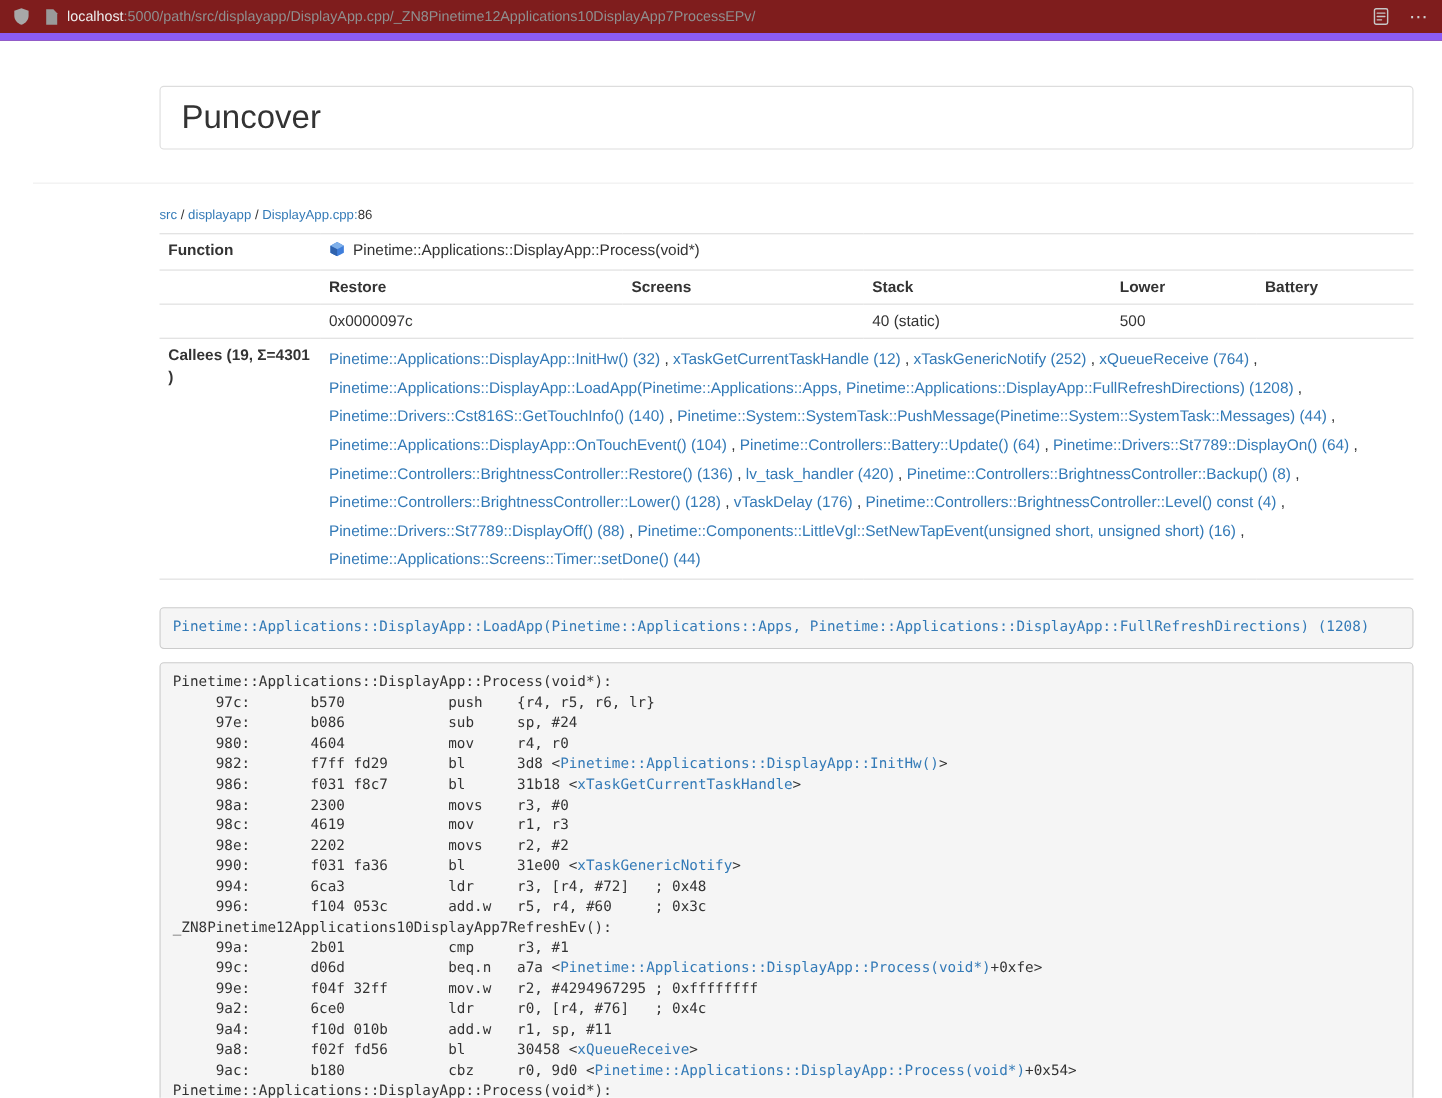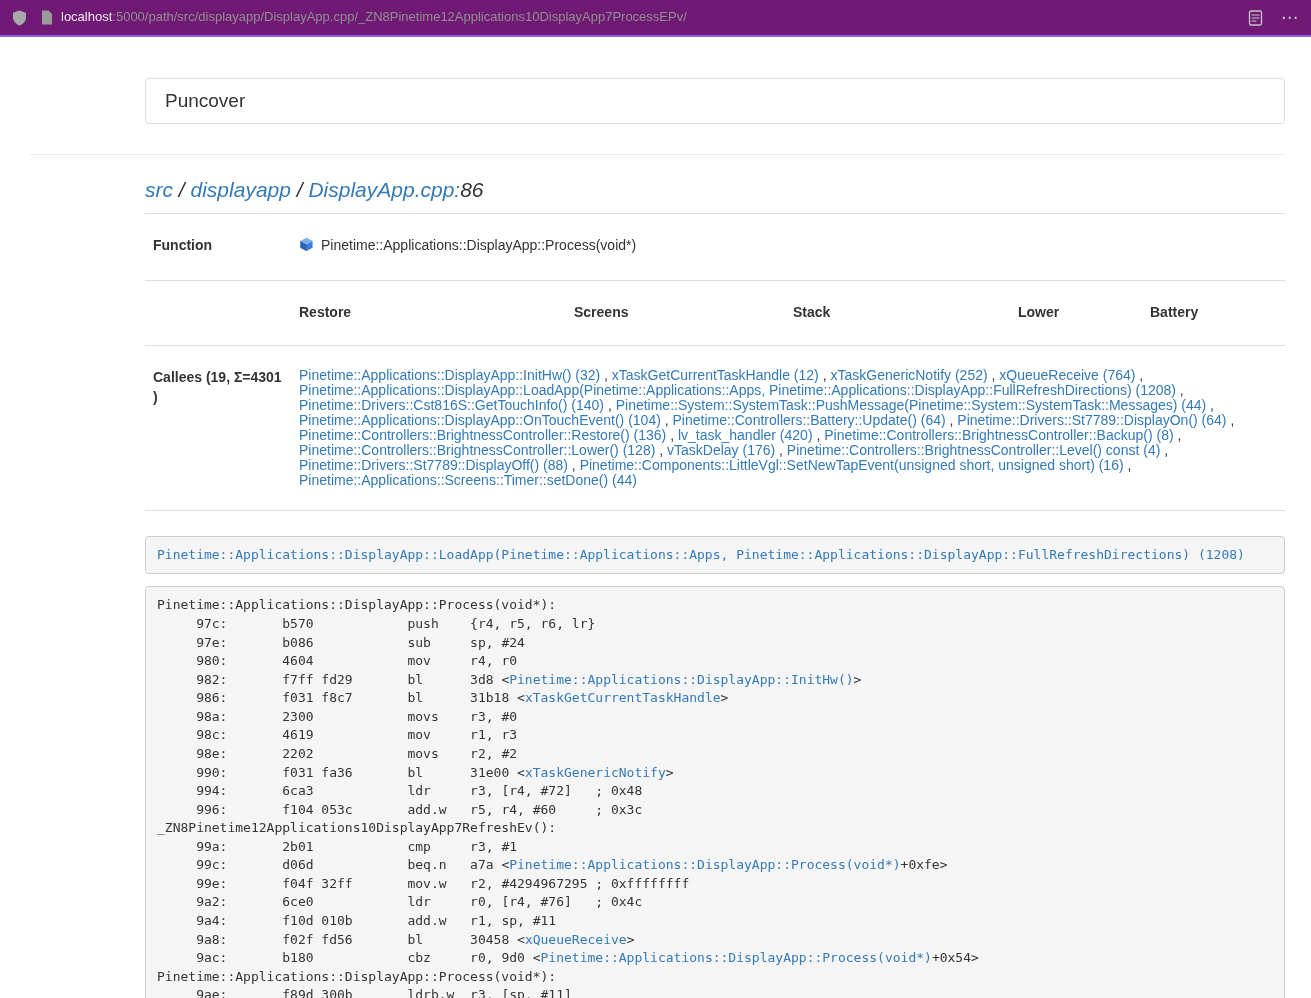--- a/index.html
+++ b/index.html
@@ -7,22 +7,22 @@
   body {
     background: #ffffff;
     color: #333;
     font: 14px/1.42857 "Liberation Sans", "DejaVu Sans", sans-serif;
   }
   a.lnk { color: #337ab7; text-decoration: none; cursor: pointer; }
 
   
   .chrome {
     height: 37px;
-    background: #701a75;
-    border-bottom: 2px solid #8b5cf6;
+    background: #7f1d1d;
+    border-bottom: 7px solid #8b5cf6;
     display: flex;
     align-items: center;
     padding: 0 12px;
   }
   .chrome .icon { display: inline-flex; align-items: center; }
   .shield-wrap { margin-right: 14px; }
   .urlbar { display: flex; align-items: center; gap: 8px; flex: 1; min-width: 0; }
   .url-text { font-size: 13px; color: #8f8f8f; white-space: nowrap; overflow: hidden; }
   .url-host { color: #ededed; }
   .chrome-right { display: flex; align-items: center; gap: 18px; margin-left: 14px; }
@@ -31,44 +31,44 @@
   
   .container { padding: 0 26px 0 30px; }
   .offset { margin-left: 115px; }
 
   .title-panel {
     margin-top: 41px;
     border: 1px solid #ddd;
     border-radius: 4px;
     padding: 12px 19px;
   }
-  .title-panel h1 { font-size: 19px; font-weight: 500; color: #333; line-height: 1.05; }
+  .title-panel h1 { font-size: 30px; font-weight: 500; color: #333; line-height: 1.05; }
 
   hr.divider { border: 0; border-top: 1px solid #eee; margin: 30px 0 20px; }
 
-  .breadcrumb { font-size: 21px; margin-bottom: 8px; color: #333; font-style: italic; }
+  .breadcrumb { font-size: 12px; margin-bottom: 8px; color: #333; }
 
   
   table.sym {
     border-collapse: collapse;
     width: 100%;
     table-layout: fixed;
     border-bottom: 1px solid #ddd;
   }
   table.sym th, table.sym td {
     border-top: 1px solid #ddd;
-    padding: 22px 8px;
+    padding: 5px 8px;
     text-align: left;
     vertical-align: top;
     font-size: 14px;
   }
   table.sym th { font-weight: bold; }
   table.sym td.bold { font-weight: bold; }
   .fn-icon { display: inline-block; vertical-align: -2px; margin-right: 7px; }
-  .callees-cell { line-height: 15px; }
+  .callees-cell { line-height: 26px; }
 
   
   pre.codebox {
     background: #f5f5f5;
     border: 1px solid #ccc;
     border-radius: 4px;
     padding: 9px 11px;
     font: 13px/1.42857 "DejaVu Sans Mono", "Liberation Mono", monospace;
     color: #333;
     white-space: pre;
@@ -144,20 +144,28 @@
         </tr>
         <tr>
           <th></th>
           <td class="bold">Restore</td>
           <td class="bold">Screens</td>
           <td class="bold">Stack</td>
           <td class="bold">Lower</td>
           <td class="bold">Battery</td>
         </tr>
         <tr>
+          <th></th>
+          <td>0x0000097c</td>
+          <td></td>
+          <td>40 (static)</td>
+          <td>500</td>
+          <td></td>
+        </tr>
+        <tr>
           <th>Callees (19, Σ=4301 )</th>
           <td colspan="5" class="callees-cell"><a href="#" class="lnk">Pinetime::Applications::DisplayApp::InitHw() (32)</a>&nbsp;, <a href="#" class="lnk">xTaskGetCurrentTaskHandle (12)</a>&nbsp;, <a href="#" class="lnk">xTaskGenericNotify (252)</a>&nbsp;, <a href="#" class="lnk">xQueueReceive (764)</a>&nbsp;, <a href="#" class="lnk">Pinetime::Applications::DisplayApp::LoadApp(Pinetime::Applications::Apps, Pinetime::Applications::DisplayApp::FullRefreshDirections) (1208)</a>&nbsp;, <a href="#" class="lnk">Pinetime::Drivers::Cst816S::GetTouchInfo() (140)</a>&nbsp;, <a href="#" class="lnk">Pinetime::System::SystemTask::PushMessage(Pinetime::System::SystemTask::Messages) (44)</a>&nbsp;, <a href="#" class="lnk">Pinetime::Applications::DisplayApp::OnTouchEvent() (104)</a>&nbsp;, <a href="#" class="lnk">Pinetime::Controllers::Battery::Update() (64)</a>&nbsp;, <a href="#" class="lnk">Pinetime::Drivers::St7789::DisplayOn() (64)</a>&nbsp;, <a href="#" class="lnk">Pinetime::Controllers::BrightnessController::Restore() (136)</a>&nbsp;, <a href="#" class="lnk">lv_task_handler (420)</a>&nbsp;, <a href="#" class="lnk">Pinetime::Controllers::BrightnessController::Backup() (8)</a>&nbsp;, <a href="#" class="lnk">Pinetime::Controllers::BrightnessController::Lower() (128)</a>&nbsp;, <a href="#" class="lnk">vTaskDelay (176)</a>&nbsp;, <a href="#" class="lnk">Pinetime::Controllers::BrightnessController::Level() const (4)</a>&nbsp;, <a href="#" class="lnk">Pinetime::Drivers::St7789::DisplayOff() (88)</a>&nbsp;, <a href="#" class="lnk">Pinetime::Components::LittleVgl::SetNewTapEvent(unsigned short, unsigned short) (16)</a>&nbsp;, <a href="#" class="lnk">Pinetime::Applications::Screens::Timer::setDone() (44)</a></td>
         </tr>
       </tbody>
     </table>
 
     <pre class="codebox highlight-box"><a class="lnk" href="#">Pinetime::Applications::DisplayApp::LoadApp(Pinetime::Applications::Apps, Pinetime::Applications::DisplayApp::FullRefreshDirections) (1208)</a></pre>
 
     <pre class="codebox">Pinetime::Applications::DisplayApp::Process(void*):
      97c:	b570      	push	{r4, r5, r6, lr}

